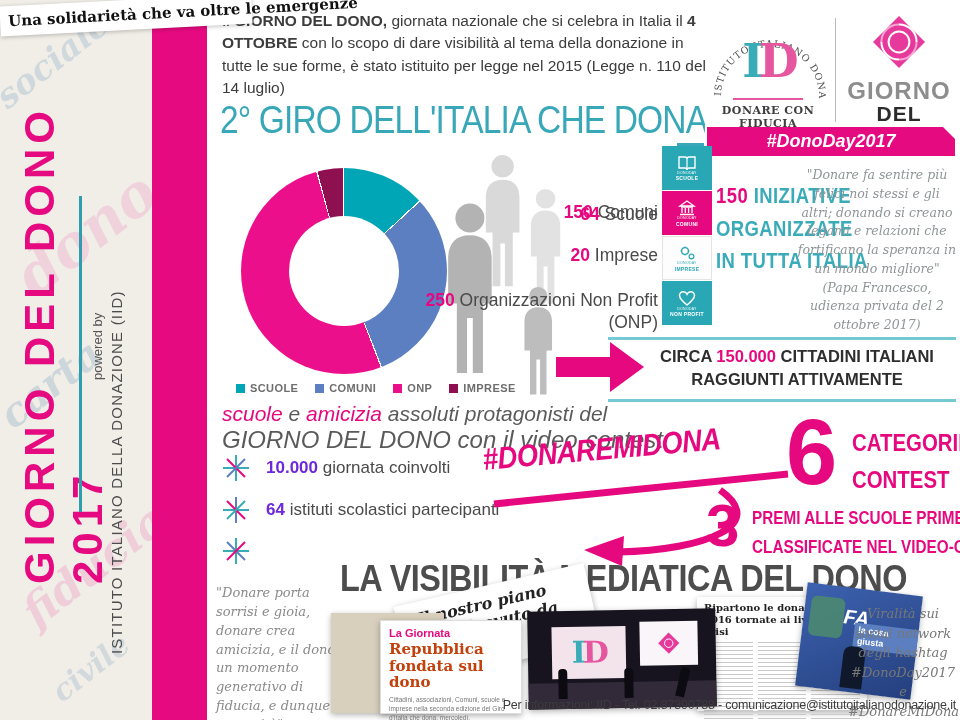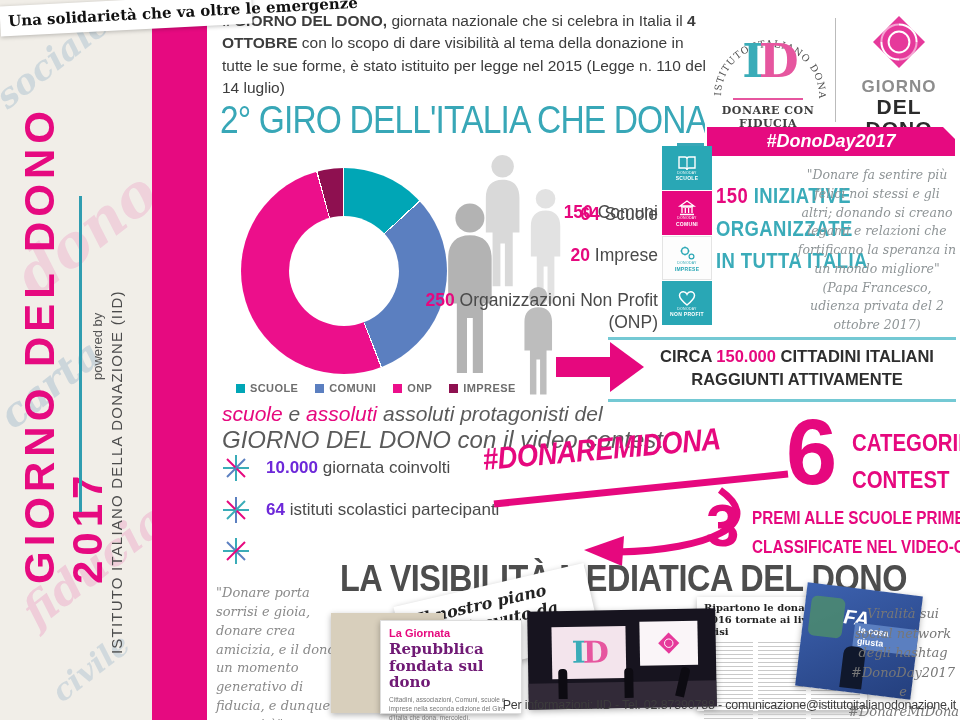--- a/index.html
+++ b/index.html
@@ -31,21 +31,21 @@
   .logo-card { position:absolute; left:705px; top:6px; width:252px; height:150px; background:#fff; }
   .logo-left { position:absolute; left:0; top:0; width:126px; height:118px; }
   .arc-svg { position:absolute; left:2px; top:2px; }
   .id-wrap { position:absolute; left:0; top:28px; width:126px; text-align:center; font-family:"DejaVu Serif", serif; font-weight:bold; font-size:46px; letter-spacing:-5px; }
   .id-i { color:#3aacb8; } .id-d { color:#e6569f; }
   .logo-underline { position:absolute; left:28px; top:92px; width:70px; height:2px; background:#e6569f; }
   .logo-tagline { position:absolute; left:0; top:98px; width:126px; text-align:center; font-family:"DejaVu Serif", serif; font-weight:bold; font-size:11px; color:#3f3f3f; letter-spacing:.5px; }
   .logo-divider { position:absolute; left:130px; top:12px; width:1px; height:104px; background:#bbb; }
   .logo-right { position:absolute; left:136px; top:0; width:116px; height:118px; text-align:center; }
   .diamond-svg { margin-top:4px; }
-  .logo-giorno { font-size:17px; font-weight:bold; color:#8d8d8d; letter-spacing:1px; line-height:1.05; }
+  .logo-giorno { font-size:24px; font-weight:bold; color:#8d8d8d; letter-spacing:1px; line-height:1.05; }
   .logo-deldono { font-size:21px; font-weight:bold; color:#2b2b2b; letter-spacing:1px; line-height:1.05; }
   .donoday-banner { position:absolute; left:2px; top:121px; width:248px; height:29px; background:#e60a80; color:#fff; font-weight:bold; font-style:italic; font-size:18px; text-align:center; line-height:29px; }
   .donoday-banner::after { content:""; position:absolute; right:-1px; top:0; border-style:solid; border-width:0 13px 13px 0; border-color:transparent #fff transparent transparent; }
 
   
   .donut { position:absolute; left:241px; top:168px; width:206px; height:206px; border-radius:50%; }
   .donut-hole { position:absolute; left:289px; top:216px; width:110px; height:110px; border-radius:50%; background:#fff; }
   .legend { position:absolute; left:236px; top:382px; display:flex; gap:17px; }
   .legend-item { display:flex; align-items:center; gap:5px; font-size:11px; font-weight:bold; color:#6d6d6d; letter-spacing:.4px; }
   .legend-sq { width:9px; height:9px; display:inline-block; }
@@ -108,21 +108,21 @@
   .three-lines { position:absolute; left:752px; top:504px; font-size:18px; font-weight:bold; color:#e6087e; line-height:1.6; transform:scaleX(.85); transform-origin:0 0; white-space:nowrap; }
 
   
   .media-title { position:absolute; left:340px; top:558px; font-size:36px; font-weight:800; color:#4d4d4d; white-space:nowrap; transform:scaleX(.9); transform-origin:0 0; letter-spacing:-.5px; z-index:2; }
 
   .clip { position:absolute; box-shadow:0 2px 6px rgba(0,0,0,.3); background:#fff; }
   .clip-tilted { left:400px; top:584px; width:195px; height:80px; transform:rotate(-13deg); z-index:3; padding:8px 10px; font-family:"DejaVu Serif", serif; font-weight:bold; font-style:italic; font-size:16px; color:#222; line-height:1.2; }
   .clip-pope { left:331px; top:613px; width:113px; height:100px; background:#ddd3c0; z-index:4; overflow:hidden; }
   .clip-giornata { left:380px; top:620px; width:142px; height:94px; z-index:5; padding:6px 8px; border:1px solid #ddd; }
   .giornata-label { color:#e6087e; font-weight:bold; font-size:11px; }
-  .giornata-head { font-family:"DejaVu Serif", serif; font-weight:bold; font-size:15px; color:#701a75; line-height:1.1; margin-top:2px; }
+  .giornata-head { font-family:"DejaVu Serif", serif; font-weight:bold; font-size:15px; color:#c2410c; line-height:1.1; margin-top:2px; }
   .giornata-body { font-size:6.5px; color:#777; margin-top:4px; line-height:1.4; }
   .clip-tv1 { left:528px; top:610px; width:188px; height:98px; background:#17141f; z-index:6; transform:rotate(-1deg); overflow:hidden; }
   .tv1-screen1 { position:absolute; left:24px; top:16px; width:74px; height:52px; background:#f3e4ec; text-align:center; font-family:"DejaVu Serif", serif; font-weight:bold; font-size:30px; letter-spacing:-3px; line-height:52px; }
   .tv1-screen2 { position:absolute; left:112px; top:12px; width:58px; height:44px; background:#faf5f8; display:flex; align-items:center; justify-content:center; }
   .tv1-floor { position:absolute; left:0; bottom:0; width:100%; height:26px; background:#322a38; }
   .tv1-fig { position:absolute; bottom:10px; width:9px; height:30px; background:#0d0b12; border-radius:4px 4px 0 0; }
   .clip-news { left:697px; top:597px; width:170px; height:114px; z-index:4; padding:5px 7px; }
   .news-head { font-family:"DejaVu Serif", serif; font-weight:bold; font-size:10px; color:#222; line-height:1.2; }
   .news-cols { margin-top:4px; height:82px; display:flex; gap:5px; }
   .news-col { flex:1; background:repeating-linear-gradient(#c9c9c9 0 1px, transparent 1px 4px); }
@@ -278,21 +278,21 @@
   <svg class="arrow-right" width="88" height="54" viewBox="0 0 88 54">
     <rect x="0" y="17" width="54" height="20" fill="#e6087e"></rect>
     <polygon points="54,2 88,27 54,52" fill="#e6087e"></polygon>
   </svg>
   <div class="reach">
     <span>CIRCA </span><span class="num">150.000</span><span> CITTADINI ITALIANI</span><br>
     <span>RAGGIUNTI ATTIVAMENTE</span>
   </div>
   <div class="hline hline2"></div>
 
-  <div class="prota prota1"><span class="pink">scuole</span><span> e </span><span class="pink">assoluti</span><span> assoluti protagonisti del</span></div>
+  <div class="prota prota1"><span class="pink">scuole</span><span> e </span><span class="pink">amicizia</span><span> assoluti protagonisti del</span></div>
   <div class="prota prota2">GIORNO DEL DONO con il video-contest</div>
 
   <div class="bullet bullet1">
     <svg width="28" height="28" viewBox="0 0 28 28">
         <line x1="1" y1="14" x2="27" y2="14" stroke="#3aacb8" stroke-width="2"></line>
         <line x1="14" y1="1" x2="14" y2="27" stroke="#3aacb8" stroke-width="2"></line>
         <line x1="5" y1="5" x2="23" y2="23" stroke="#e6087e" stroke-width="2"></line>
         <line x1="23" y1="5" x2="5" y2="23" stroke="#5b7fc0" stroke-width="2"></line>
       </svg>
     <span><span class="num">10.000</span><span> giornata coinvolti</span></span>

